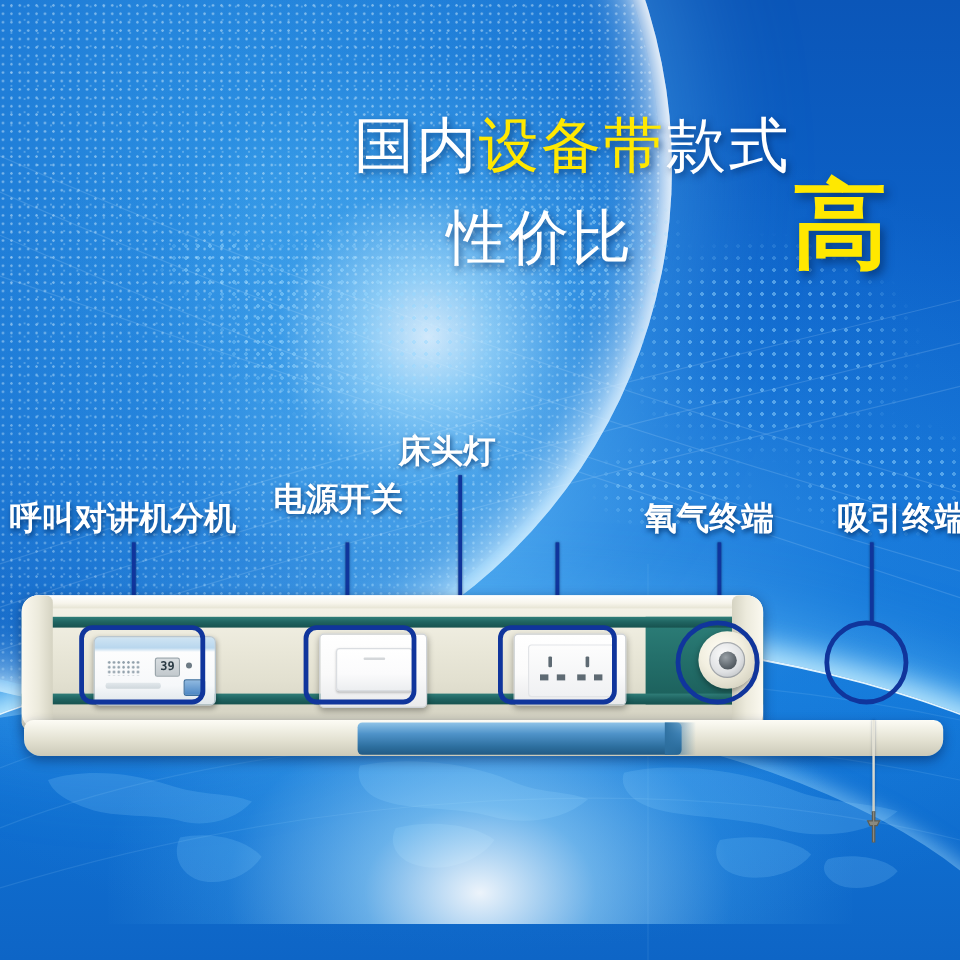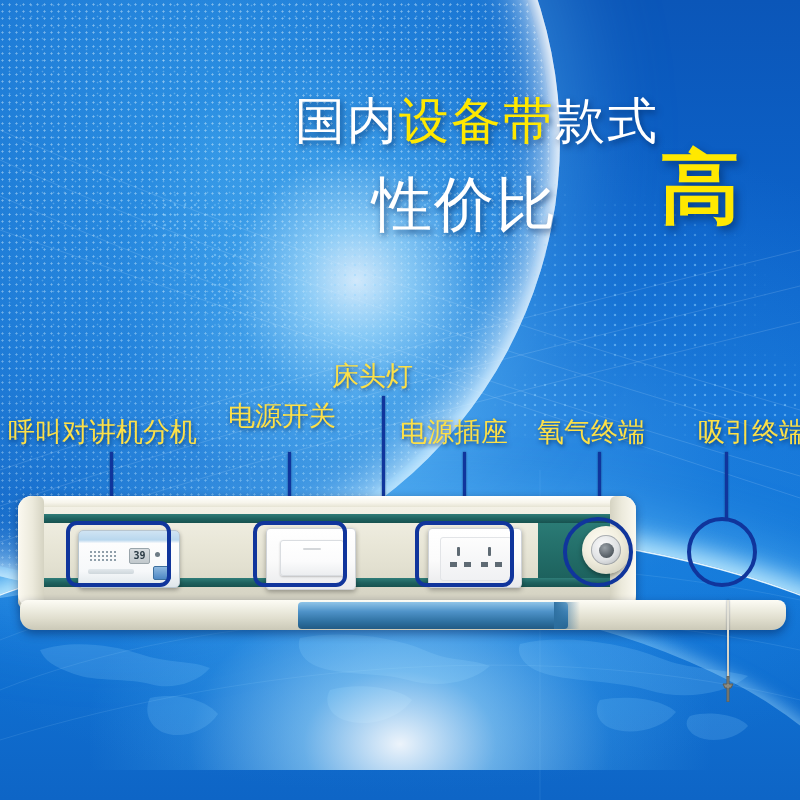--- a/index.html
+++ b/index.html
@@ -103,37 +103,37 @@
   .streaks{position:absolute;inset:0;pointer-events:none;opacity:.5;}
 
   
   .headline{position:absolute;left:0;top:0;width:800px;pointer-events:none;}
   .hl-row{
     position:absolute;white-space:nowrap;
     font-family:"DejaVu Sans","Liberation Sans",sans-serif;
     font-weight:normal;letter-spacing:2px;
   }
   .hl1{left:295px;top:88px;font-size:50px;}
-  .hl2{left:372px;top:165px;font-size:60px;}
+  .hl2{left:372px;top:165px;font-size:50px;}
   .w{color:#ffffff;text-shadow:2px 3px 6px rgba(0,40,95,.65);}
   .y{color:#ffe800;text-shadow:2px 3px 6px rgba(0,40,95,.65);}
   .big{
     position:absolute;left:660px;top:148px;
     font-size:80px;font-weight:bold;color:#ffe800;
     font-family:"DejaVu Sans","Liberation Sans",sans-serif;
     text-shadow:3px 4px 8px rgba(0,40,95,.65);
     line-height:1;
   }
 
   
   .callouts{position:absolute;left:0;top:0;width:800px;height:800px;}
   .co-label{
     position:absolute;white-space:nowrap;
     font-family:"DejaVu Sans","Liberation Sans",sans-serif;
-    font-weight:normal;font-size:27px;color:#fde047;
+    font-weight:bold;font-size:27px;color:#ffffff;
     text-shadow:1px 2px 4px rgba(0,45,100,.75);
     letter-spacing:0px;
   }
   .co-line{
     position:absolute;width:3px;background:#10359c;
     box-shadow:0 0 2px rgba(8,30,90,.8);
   }
 
   
   .panel-wrap{position:absolute;left:18px;top:496px;width:770px;height:140px;}
@@ -355,21 +355,20 @@
   <div class="headline">
     <div class="hl-row hl1"><span class="w">国内</span><span class="y">设备带</span><span class="w">款式</span></div>
     <div class="hl-row hl2"><span class="w">性价比</span></div>
     <div class="big">高</div>
   </div>
 
   <div class="callouts">
     <div class="co-label" style="left:8px;top:414px;">呼叫对讲机分机</div>
     <div class="co-label" style="left:228px;top:398px;">电源开关</div>
     <div class="co-label" style="left:332px;top:358px;">床头灯</div>
-    <div class="co-label" style="left:400px;top:414px;">电源插座</div>
     <div class="co-label" style="left:537px;top:414px;">氧气终端</div>
     <div class="co-label" style="left:678px;top:414px;padding-left:20px;">吸引终端</div>
 
     <div class="co-line" style="left:110px;top:452px;height:68px;"></div>
     <div class="co-line" style="left:288px;top:452px;height:68px;"></div>
     <div class="co-line" style="left:382px;top:396px;height:222px;"></div>
     <div class="co-line" style="left:463px;top:452px;height:68px;"></div>
     <div class="co-line" style="left:598px;top:452px;height:68px;"></div>
     <div class="co-line" style="left:725px;top:452px;height:68px;"></div>
   </div>

